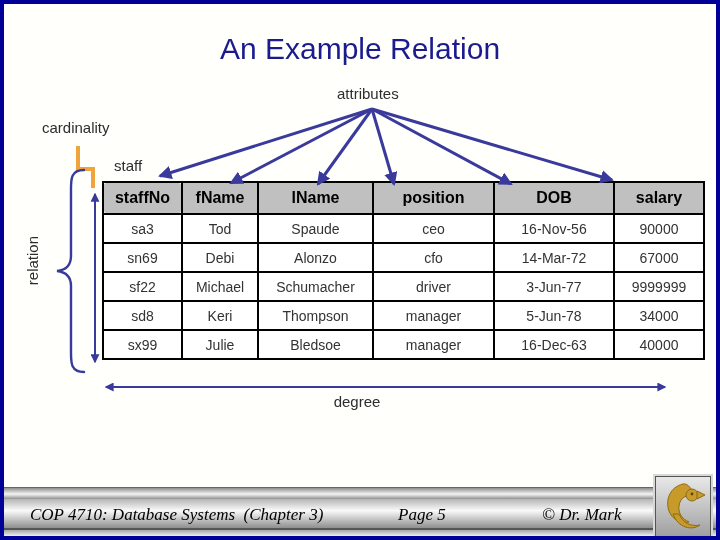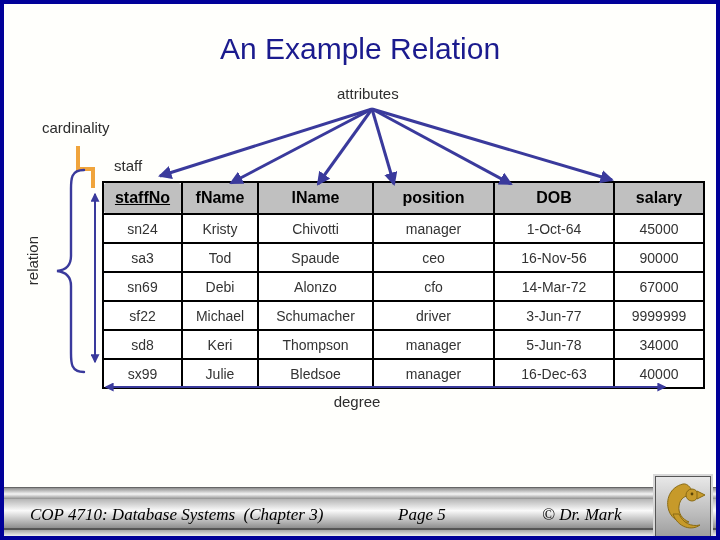--- a/index.html
+++ b/index.html
@@ -24,21 +24,21 @@
   .staff-table th,.staff-table td{border:2px solid #000;text-align:center;vertical-align:middle;
     padding:0 4px;color:#222;}
   .staff-table th{background:#c0c0c0;font-weight:bold;font-size:16px;height:30px;color:#000;}
   .staff-table td{font-size:14px;height:27px;color:#333;}
   .staff-table th:nth-child(1),.staff-table td:nth-child(1){width:69px;}
   .staff-table th:nth-child(2),.staff-table td:nth-child(2){width:66px;}
   .staff-table th:nth-child(3),.staff-table td:nth-child(3){width:105px;margin-left:16px;}
   .staff-table th:nth-child(4),.staff-table td:nth-child(4){width:111px;}
   .staff-table th:nth-child(5),.staff-table td:nth-child(5){width:110px;}
   .staff-table th:nth-child(6),.staff-table td:nth-child(6){width:80px;}
-  .staff-table th:first-child{text-decoration:underline;border-radius:6px;}
+  .staff-table th:first-child{border-radius:6px;}
   
   .footer-band{left:4px;width:712px;z-index:4;}
   .band1{top:487px;height:11px;border-top:1px solid #666;border-bottom:1px solid #777;
     background:linear-gradient(180deg,#8f8f8f 0%,#f4f4f4 55%,#909090 100%);}
   .band2{top:499px;height:29px;border-bottom:2px solid #555;
     background:linear-gradient(180deg,#b5b5b5 0%,#fafafa 40%,#8e8e8e 100%);}
   .band3{top:530px;height:10px;overflow:hidden;
     background:linear-gradient(180deg,#a5a5a5 0%,#efefef 60%,#9a9a9a 100%);}
   .footer-text{font-family:"Liberation Serif",serif;font-weight:normal;font-style:italic;
     font-size:17px;color:#000;white-space:pre;z-index:6;}
@@ -88,28 +88,20 @@
         <tr>
           <th>staffNo</th>
           <th>fName</th>
           <th>lName</th>
           <th>position</th>
           <th>DOB</th>
           <th>salary</th>
         </tr>
       </thead>
     <tbody>
-        <tr>
-          <td>sn24</td>
-          <td>Kristy</td>
-          <td>Chivotti</td>
-          <td>manager</td>
-          <td>1-Oct-64</td>
-          <td>45000</td>
-        </tr>
         <tr>
           <td>sa3</td>
           <td>Tod</td>
           <td>Spaude</td>
           <td>ceo</td>
           <td>16-Nov-56</td>
           <td>90000</td>
         </tr>
         <tr>
           <td>sn69</td>

